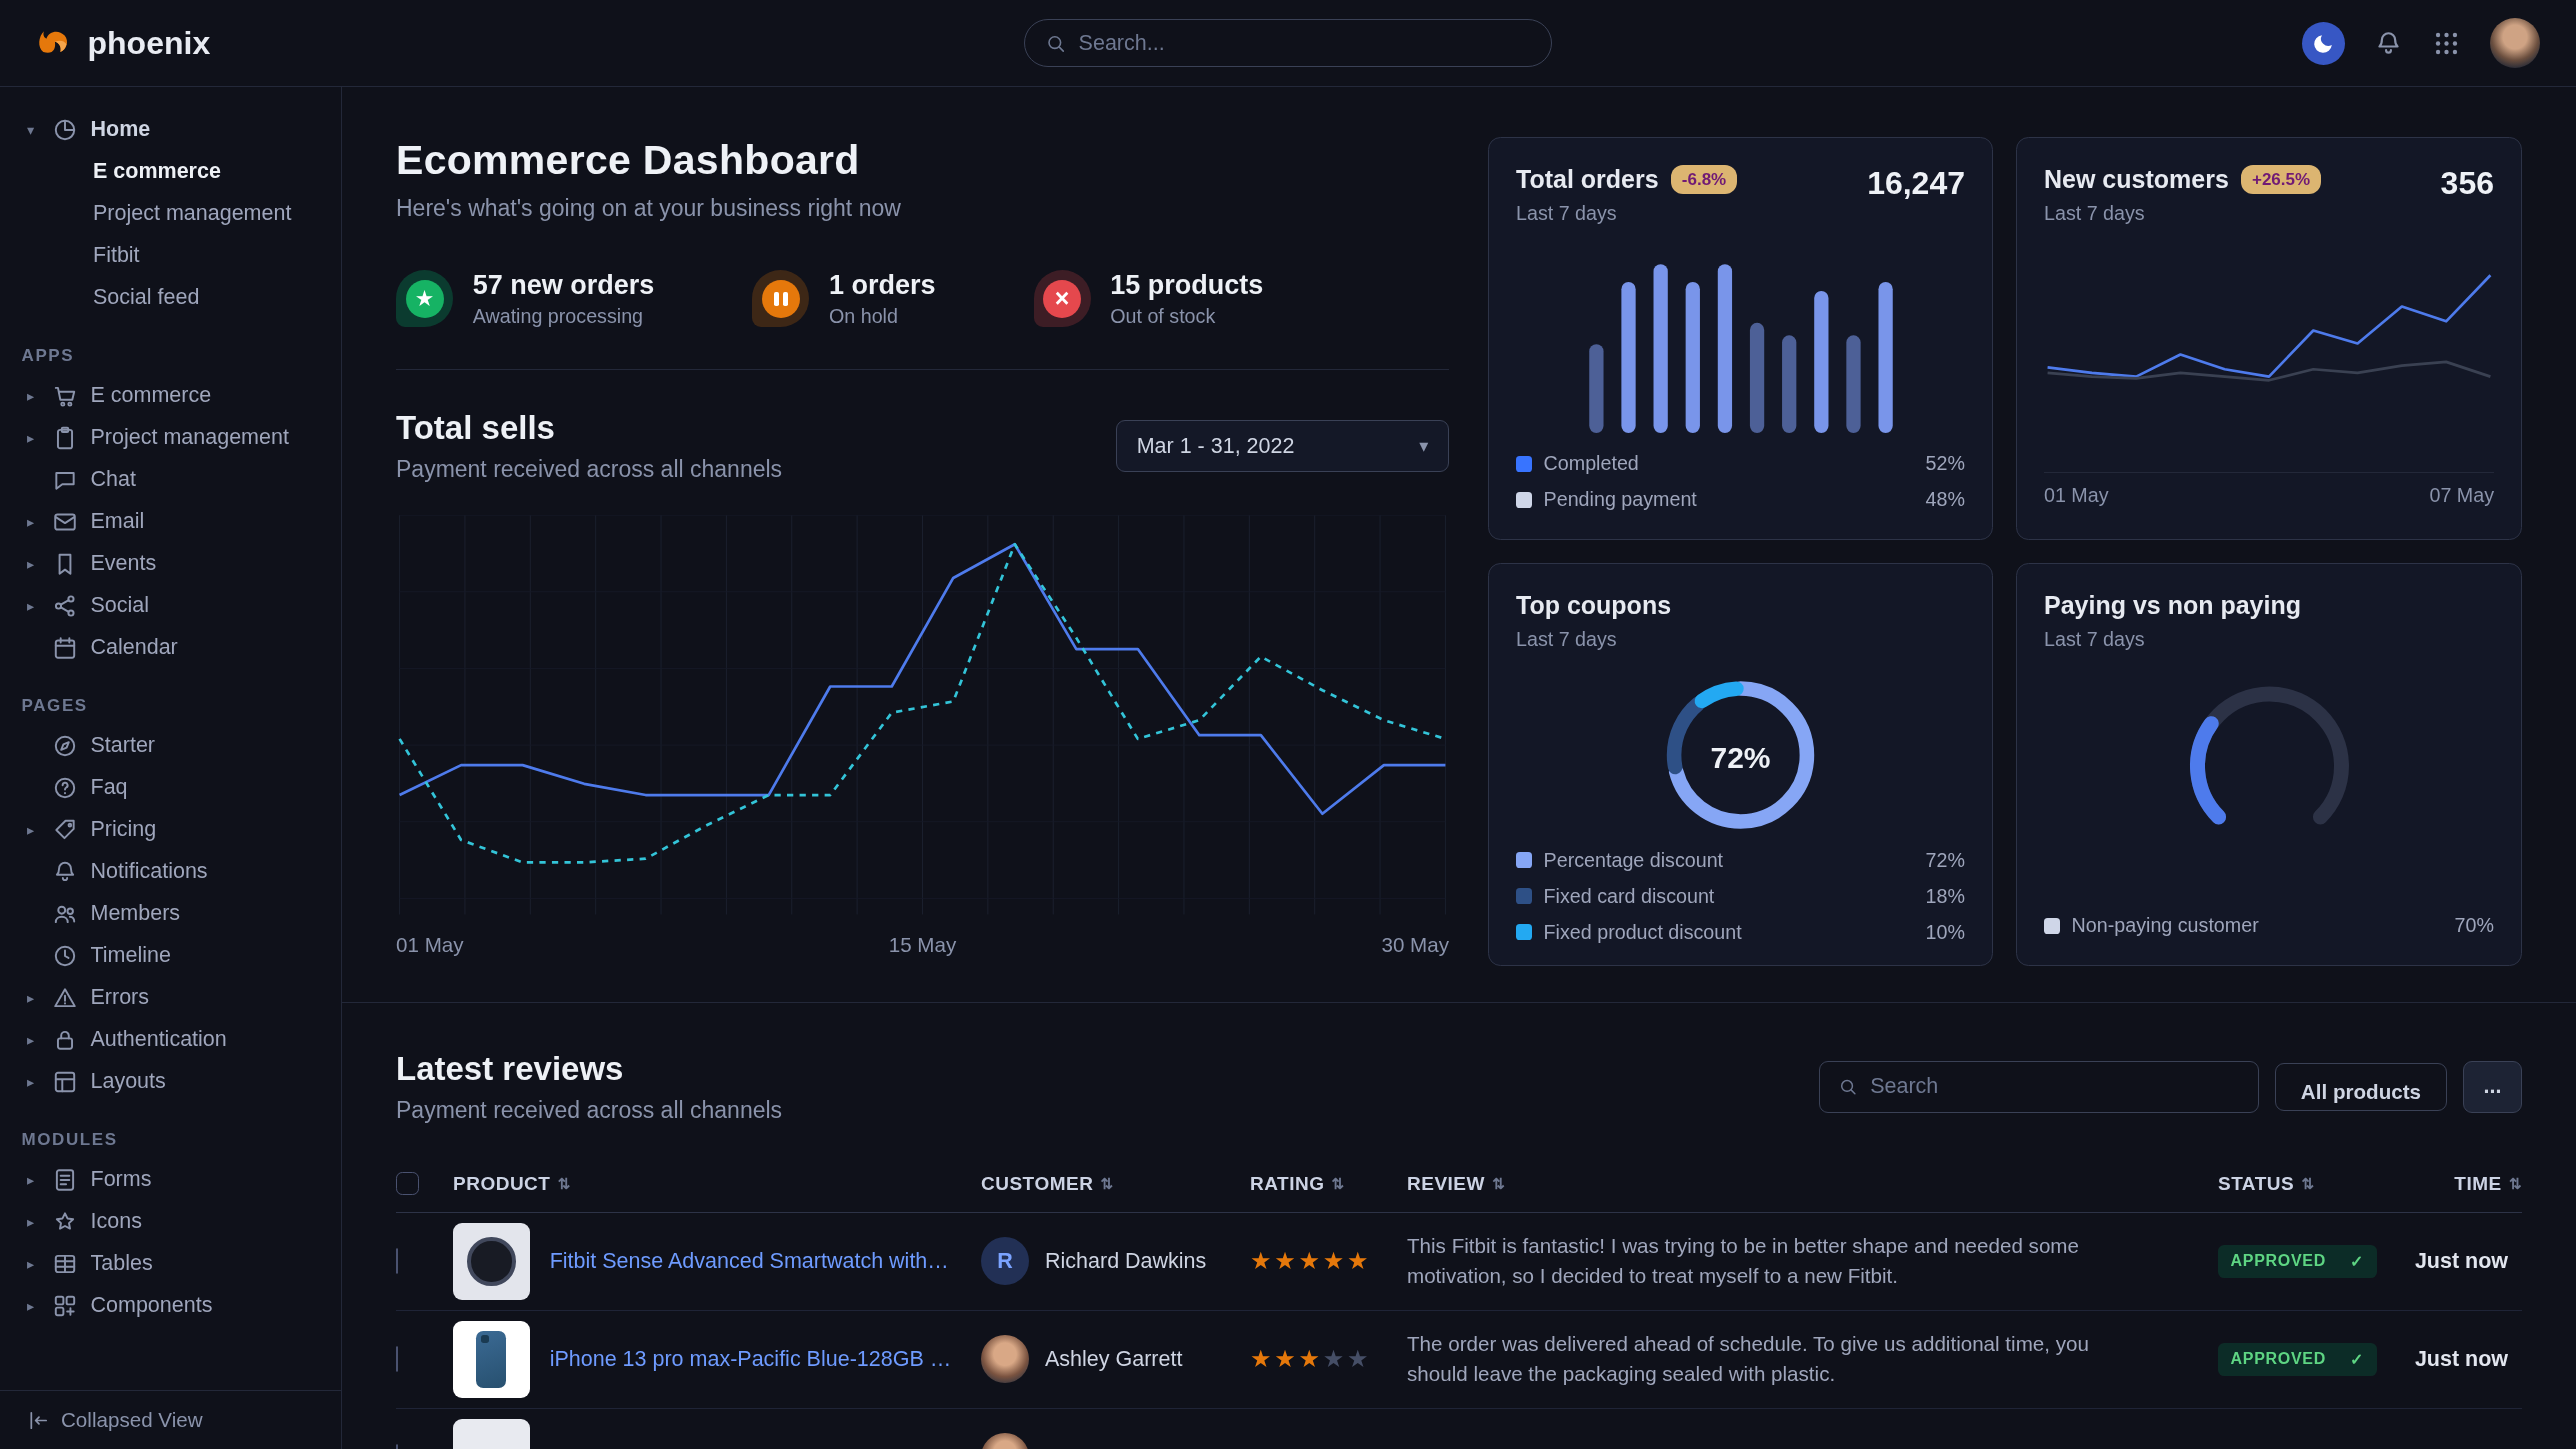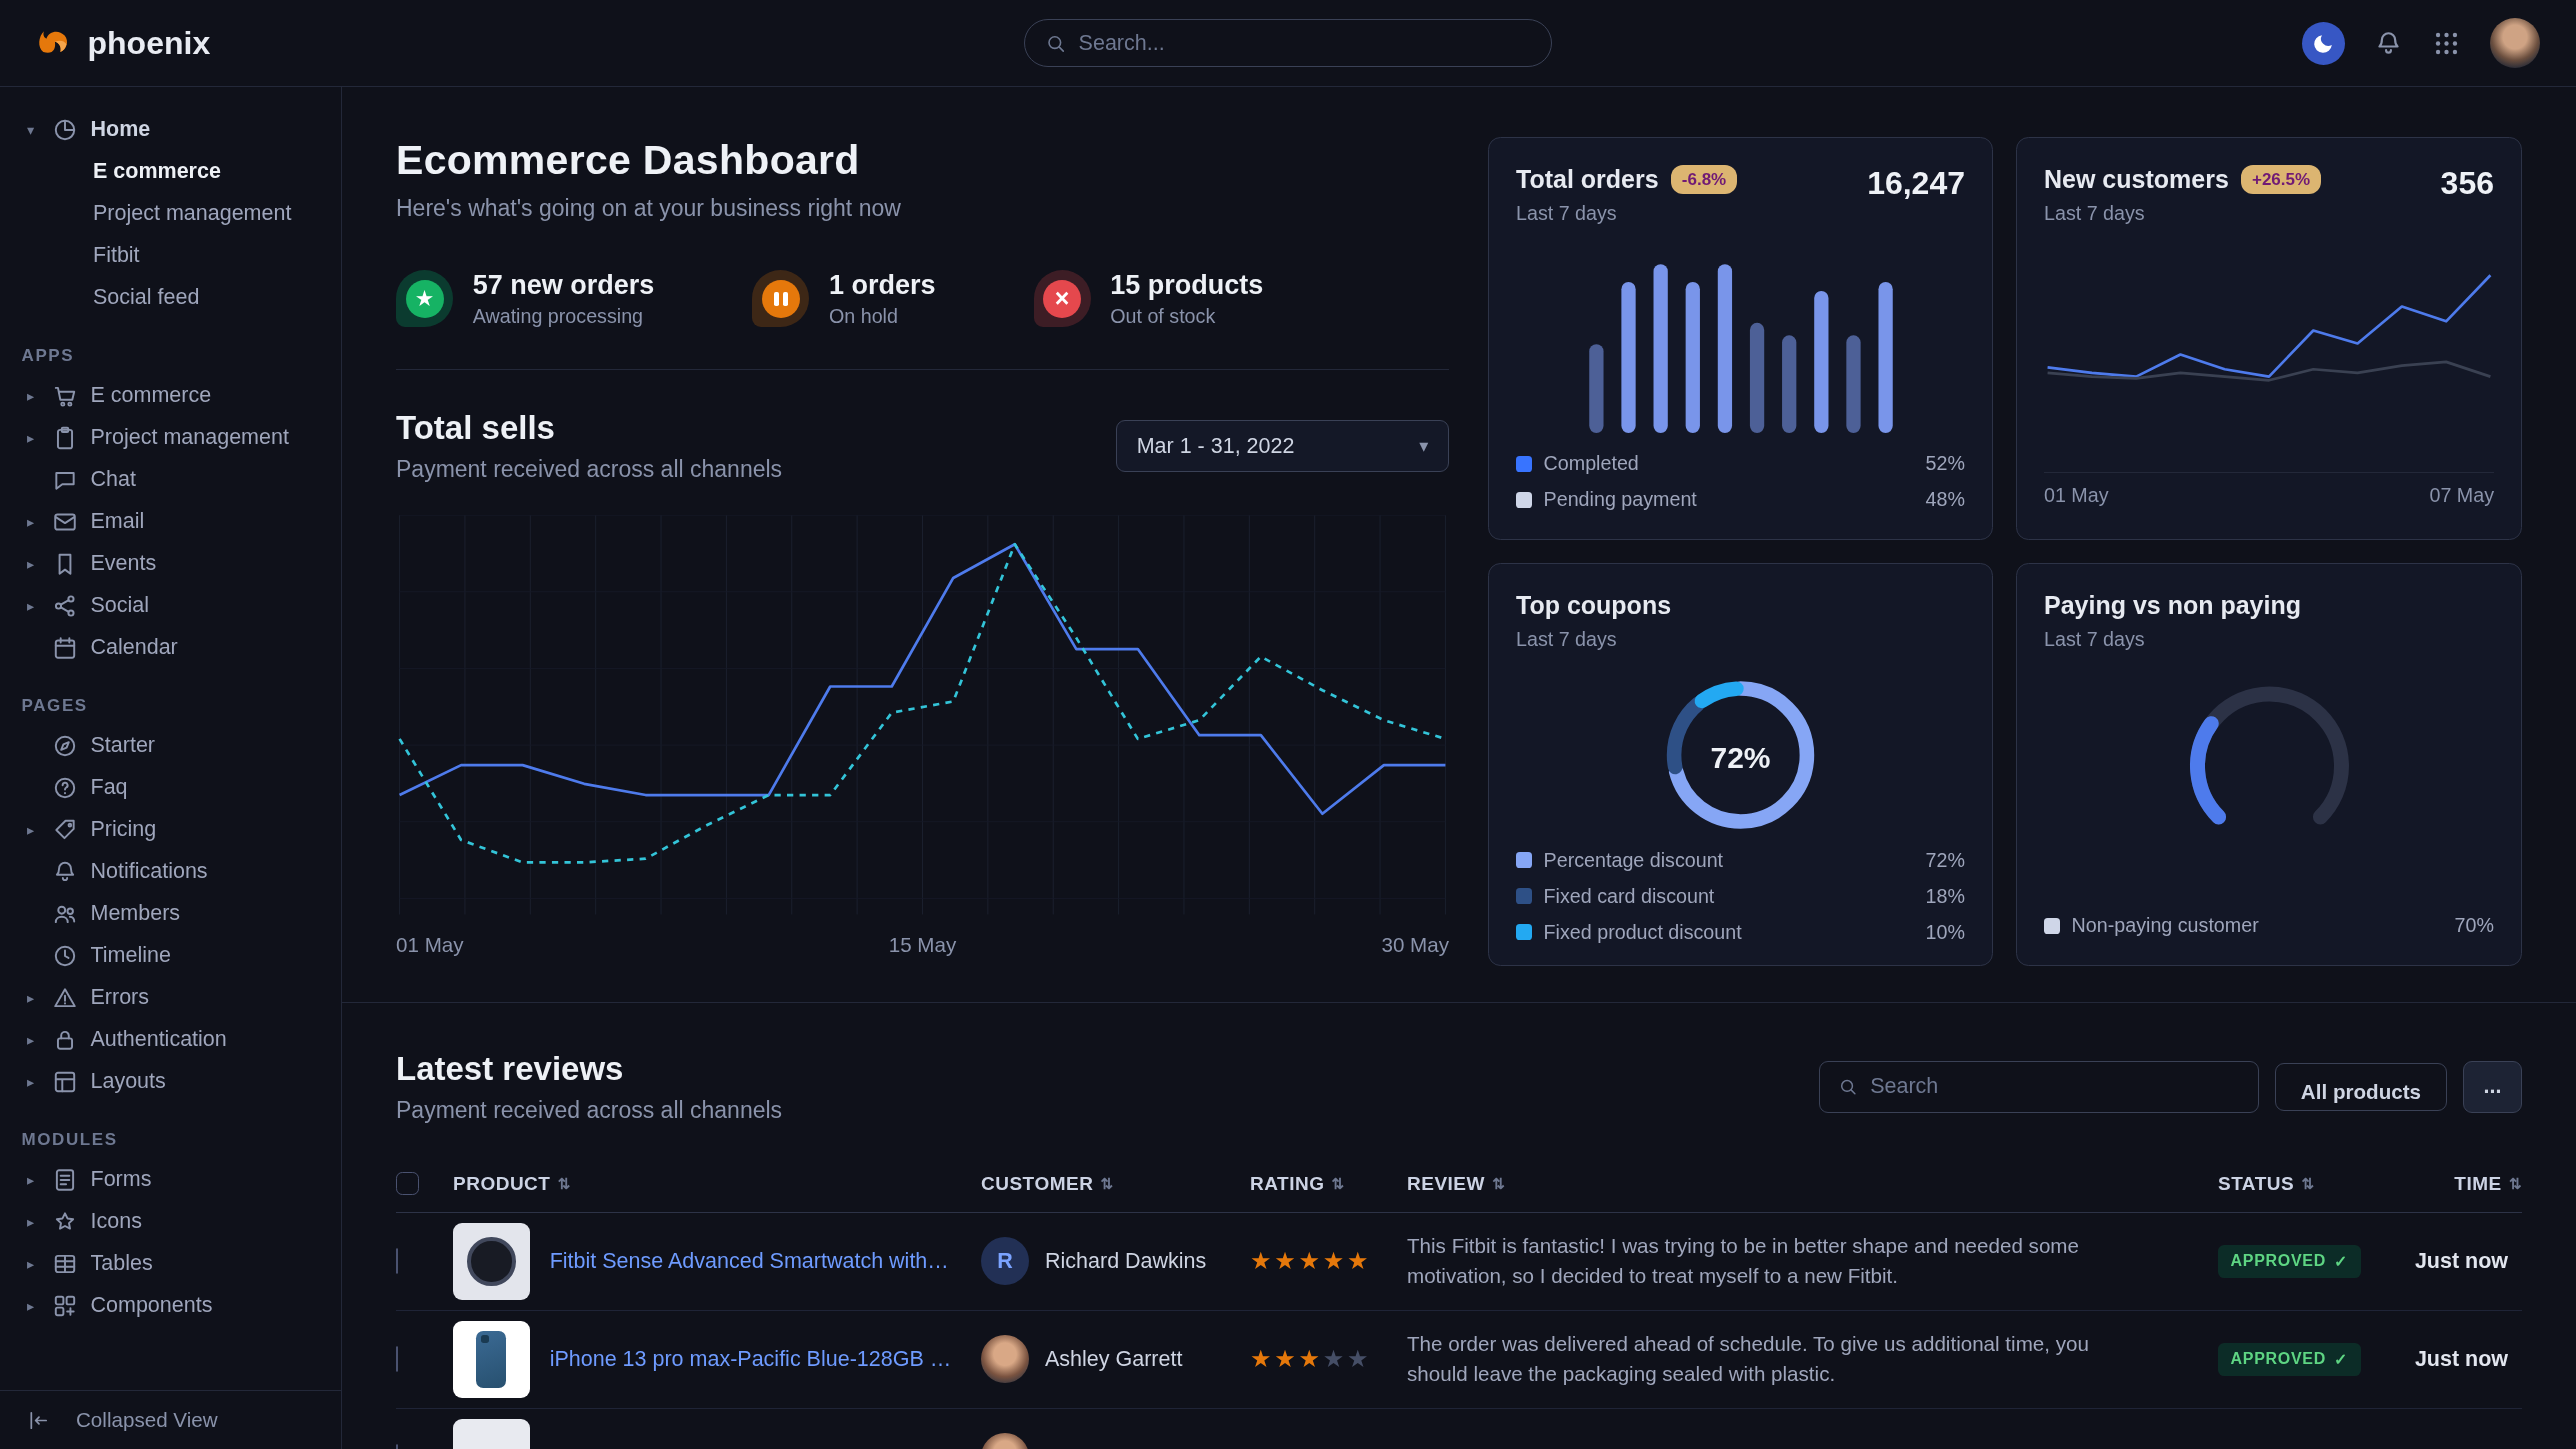--- a/index.html
+++ b/index.html
@@ -31,21 +31,21 @@
 
   
   .s-item{display:flex;align-items:center;height:42px;padding:0 21.5px;gap:12.5px;color:#9fa6bc;font-size:21.5px;cursor:pointer;white-space:nowrap}
   .s-caret{width:18px;font-size:14.3px;color:#6e7891;flex:none;text-align:center}
   .s-icon{width:26px;height:26px;flex:none;display:flex;color:#8a93ab}
   .s-icon svg{width:100%;height:100%}
   .home-row .s-label{color:#cfd5e3;font-weight:600}
   .s-sub{display:flex;align-items:center;height:42px;padding-left:93px;color:#9fa6bc;cursor:pointer}
   .s-sub.active{color:#eef1f6;font-weight:700}
   .s-section{margin:27px 21.5px 9px;font-size:17px;font-weight:700;letter-spacing:1.6px;color:#6e7891}
-  .collapsed-view{margin-top:auto;border-top:0.9px solid #232839;height:59px;display:flex;align-items:center;gap:26px;padding:0 27px;color:#8a93ab;font-size:20.6px;cursor:pointer}
+  .collapsed-view{margin-top:auto;border-top:0.9px solid #232839;height:59px;display:flex;align-items:center;gap:11px;padding:0 27px;color:#8a93ab;font-size:20.6px;cursor:pointer}
   .collapsed-view .s-icon{width:23px;height:23px}
 
   
   .dash-top{display:flex;gap:39px}
   .dash-left{width:1053px;flex:none}
   h1{font-size:41px;color:#eef1f6;font-weight:700;letter-spacing:0.3px}
   .subtitle{font-size:23px;color:#8a93ab;margin-top:10.7px}
   .stats{display:flex;gap:98px;margin-top:48px;padding-bottom:41px;border-bottom:0.9px solid #232839}
   .stat{display:flex;align-items:center;gap:19.7px}
   .blob{width:57px;height:57px;border-radius:50% 50% 50% 9px;display:flex;align-items:center;justify-content:center}
@@ -113,21 +113,21 @@
   .thumb-iphone::before{content:"";position:absolute;left:28px;top:14.3px;width:8px;height:8px;border-radius:2.7px;background:#1a3a52;z-index:2}
   .thumb-plain{background:#e8eaf0}
   .prod-link{color:#6e9bff;font-size:21.5px;white-space:nowrap;overflow:hidden;text-overflow:ellipsis;text-decoration:none;cursor:pointer}
   .cust-cell{display:flex;align-items:center;gap:16px;color:#cfd5e3;font-size:21.5px}
   .cust-avatar{width:48px;height:48px;border-radius:50%;flex:none;display:flex;align-items:center;justify-content:center;font-weight:700;font-size:21.5px}
   .av-letter{background:#223055;color:#7ba3ff}
   .av-photo{background:radial-gradient(circle at 50% 40%,#d9a886 0 30%,#7a5340 60%,#30333f 85%)}
   .stars{font-size:24px;letter-spacing:2.7px}
   .star.on{color:#e5780b}.star.off{color:#454e66}
   .review-text{font-size:20.6px;color:#9fa6bc;line-height:1.5;padding-right:63px}
-  .status-badge{display:inline-flex;align-items:center;gap:8px;background:rgba(0,210,122,.14);color:#5ed583;font-size:16px;font-weight:700;letter-spacing:0.7px;padding:7.2px 12.5px;border-radius:6.3px}
+  .status-badge{display:inline-flex;align-items:center;gap:24px;background:rgba(0,210,122,.14);color:#5ed583;font-size:16px;font-weight:700;letter-spacing:0.7px;padding:7.2px 12.5px;border-radius:6.3px}
   .time-cell{font-size:21.5px;font-weight:700;color:#e2e6ef;text-align:center}
   .cell-right{justify-content:flex-end;text-align:right}
 </style>
 </head>
 <body>
 
 <header class="navbar">
   <div class="brand">
     <span class="brand-icon">
       <svg viewBox="0 0 32 32">

